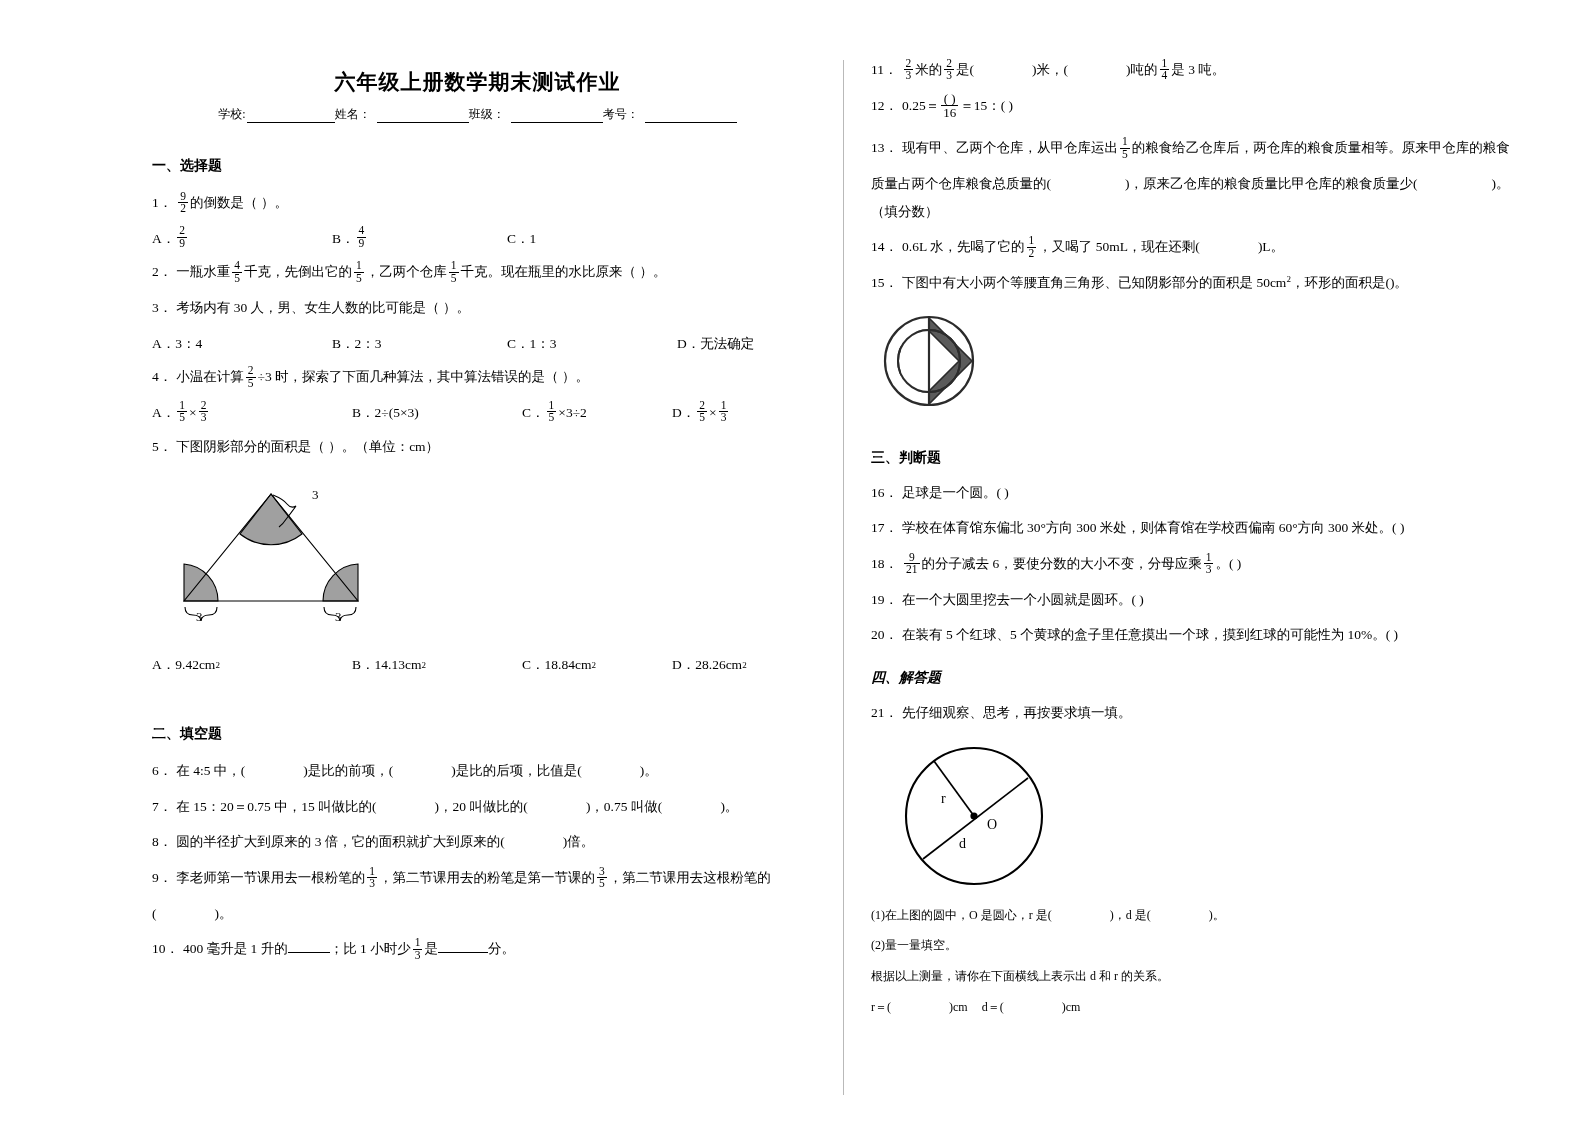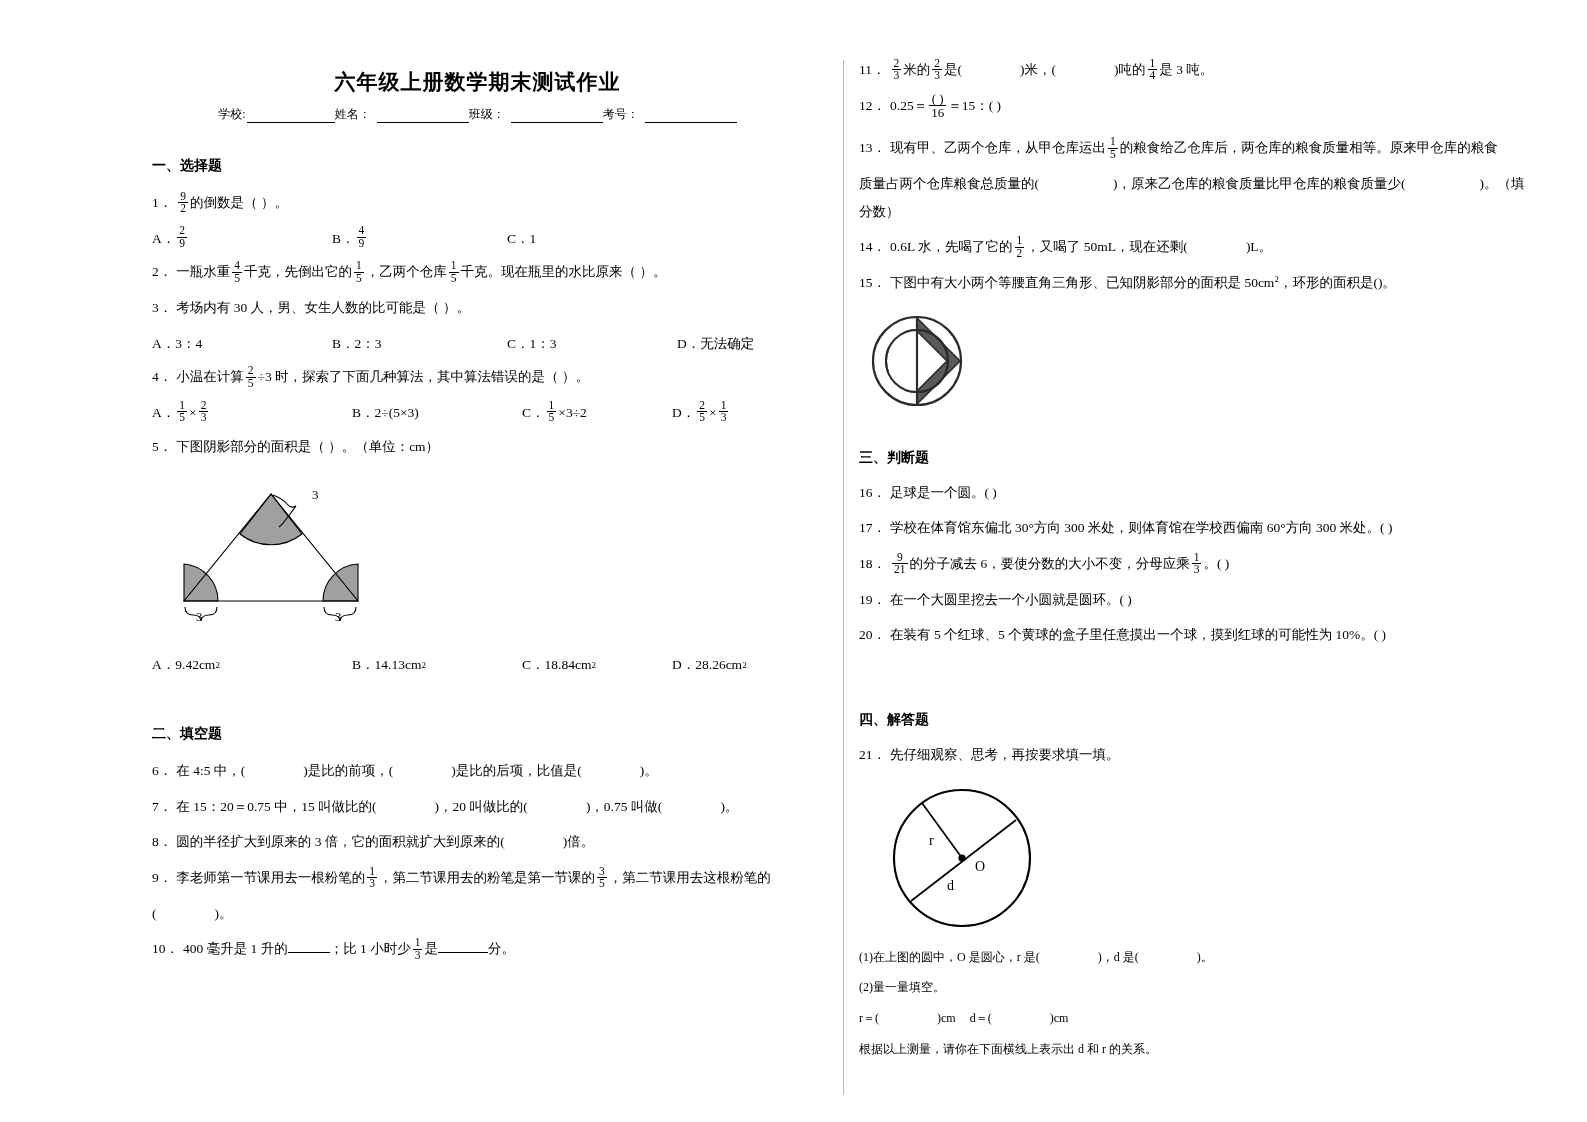--- a/index.html
+++ b/index.html
@@ -11,21 +11,21 @@
     font-family: "Liberation Serif", "DejaVu Serif", serif;
     color: #000000;
     position: relative;
     overflow: hidden;
   }
   .page { position: relative; width: 1587px; height: 1122px; padding: 0; }
 
   
   .cols { display: flex; width: 1587px; height: 1122px; }
   .col-left  { width: 843px; padding: 56px 40px 0 152px; position: relative; }
-  .col-right { width: 744px; padding: 56px 52px 0 16px; position: relative; }
+  .col-right { width: 744px; padding: 56px 52px 0 28px; position: relative; }
   .divider {
     position: absolute; left: 843px; top: 60px;
     width: 1px; height: 1035px; background: #b9b9b9;
   }
 
   
   .doc-title {
     font-size: 21px; font-weight: bold; text-align: center;
     font-family: "DejaVu Sans", "Liberation Sans", sans-serif;
     letter-spacing: 1px; margin: 12px 0 0 0;
@@ -367,21 +367,21 @@
             <span class="den">3</span>
           </span><span>。(               )</span>
       </div>
       <div class="q">
         <span class="q-num">19．</span><span>在一个大圆里挖去一个小圆就是圆环。(          )</span>
       </div>
       <div class="q">
         <span class="q-num">20．</span><span>在装有 5 个红球、5 个黄球的盒子里任意摸出一个球，摸到红球的可能性为 10%。(                )</span>
       </div>
 
-      <div class="sec-head" style="margin-top:62px;">四、解答题</div>
+      <div class="sec-head" style="margin-top:20px;font-style:italic;">四、解答题</div>
 
       <div class="q">
         <span class="q-num">21．</span><span>先仔细观察、思考，再按要求填一填。</span>
       </div>
 
       <div class="fig-circ">
         <svg width="150" height="150" viewBox="0 0 150 150">
           <circle cx="75" cy="75" r="68" fill="none" stroke="#000" stroke-width="2.1"></circle>
           <line x1="75" y1="75" x2="35" y2="20" stroke="#000" stroke-width="1.7"></line>
           <line x1="24" y1="118" x2="129" y2="37" stroke="#000" stroke-width="1.7"></line>
@@ -389,20 +389,20 @@
           <text x="42" y="62" font-family="Liberation Serif, serif" font-size="14" id="lbl-r">r</text>
           <text x="88" y="88" font-family="Liberation Serif, serif" font-size="14" id="lbl-o">O</text>
           <text x="60" y="107" font-family="Liberation Serif, serif" font-size="14" id="lbl-d">d</text>
         </svg>
       </div>
 
       <div class="sub-q">
         <span class="blank-p"><span>(1)在上图的圆中，O 是圆心，r 是(</span><span class="gap"></span><span>)，d 是(</span><span class="gap"></span><span>)。</span></span>
       </div>
       <div class="sub-q">(2)量一量填空。</div>
+      <div class="sub-q">根据以上测量，请你在下面横线上表示出 d 和 r 的关系。</div>
       <div class="sub-q">
         <span class="blank-p"><span>r＝(</span><span class="gap"></span><span>)cm</span><span style="display:inline-block;width:14px;"></span><span>d＝(</span><span class="gap"></span><span>)cm</span></span>
       </div>
-      <div class="sub-q">根据以上测量，请你在下面横线上表示出 d 和 r 的关系。</div>
 
     </div>
   </div>
 </div>
 
 </body></html>

